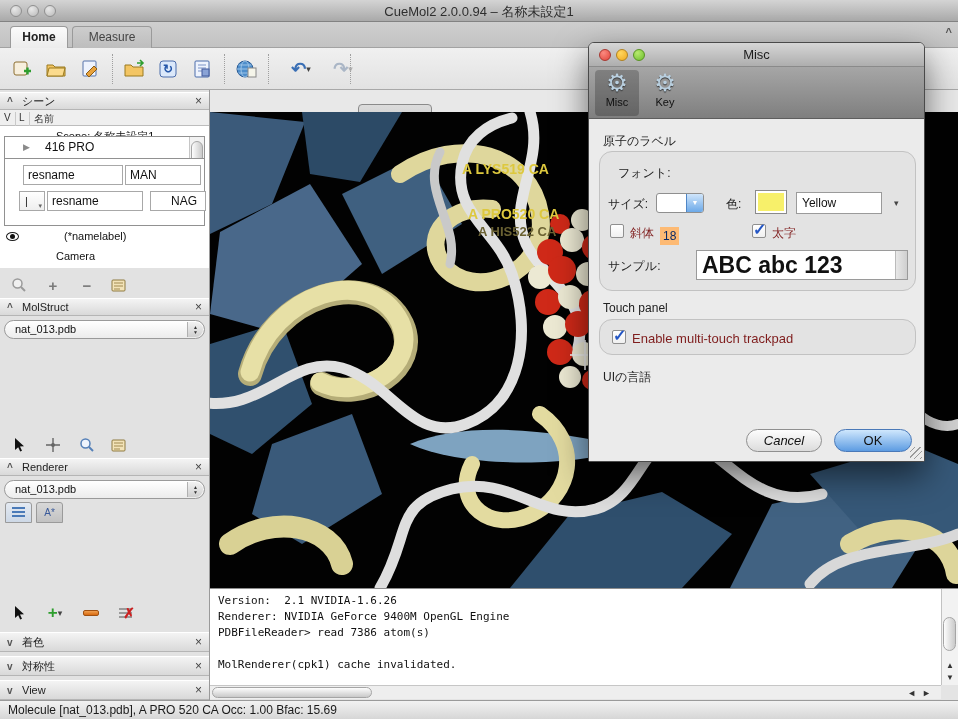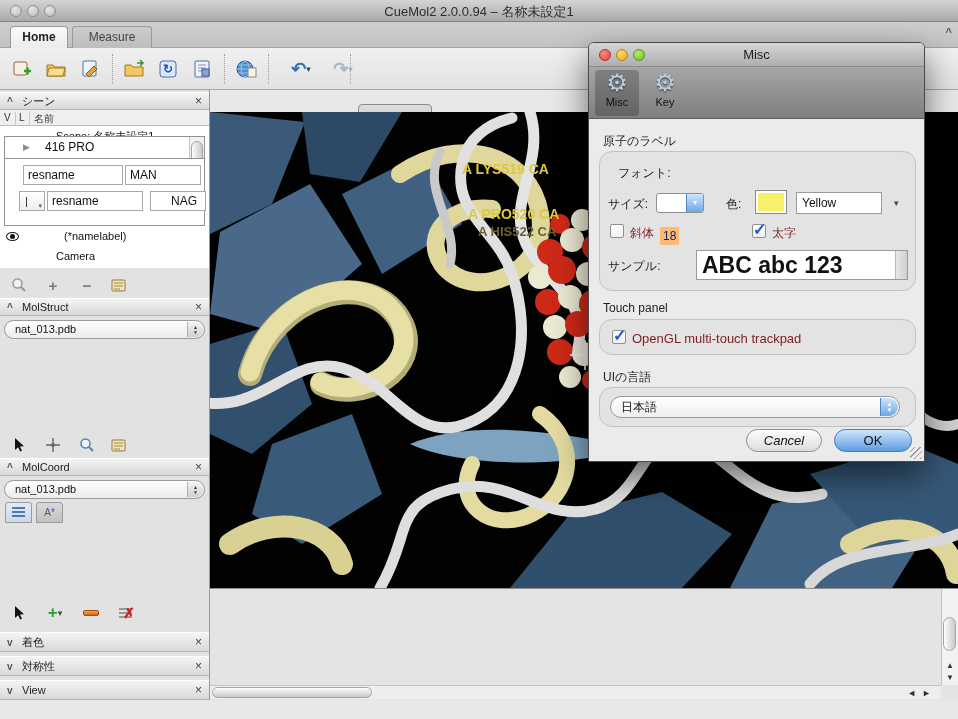--- a/index.html
+++ b/index.html
@@ -454,21 +454,21 @@
       <span class="mini" style="left:108px">
         <svg width="16" height="16">
             <rect x="1" y="3" width="13" height="11" rx="1" fill="#f3e3b8" stroke="#8f7a40"></rect>
             <path d="M3,6 h9 M3,9 h9 M3,12 h6" stroke="#a08950"></path>
           </svg>
         </span>
     </div>
 
     <div class="phead" style="top:368px">
       <span class="chev">^</span>
-      <span class="ptitle">MolCoord</span>
+      <span class="ptitle">Renderer</span>
       <span class="px">×</span>
     </div>
     <div class="mac-select" style="left:4px;top:390px;width:201px">
       <span>nat_013.pdb</span>
       <span class="stepper">
         <span>▲</span>
           <span>▼</span>
         </span>
     </div>
     <div style="position:absolute;left:0;top:412px;width:209px;height:22px">
@@ -518,31 +518,41 @@
       <span class="px">×</span>
     </div>
     <div class="phead bottom" style="top:590px">
       <span class="chev">v</span>
       <span class="ptitle">View</span>
       <span class="px">×</span>
     </div>
   </div>
 
   <div id="log">
+    <div id="log-text">
+      <div class="log-line">Version:  2.1 NVIDIA-1.6.26</div>
+      <div class="log-line">Renderer: NVIDIA GeForce 9400M OpenGL Engine</div>
+      <div class="log-line">PDBFileReader&gt; read 7386 atom(s)</div>
+      <div class="log-line"></div>
+      <div class="log-line">MolRenderer(cpk1) cache invalidated.</div>
+    </div>
     <div id="log-vscroll">
       <div class="vthumb" style="top:28px;height:34px;width:13px"></div>
       <div class="varrows" style="bottom:14px;width:16px">▲</div>
       <div class="varrows" style="bottom:2px;width:16px">▼</div>
     </div>
     <div id="log-hbar">
       <div class="hthumb"></div>
       <span class="harrows"><span>◄</span><span>►</span></span>
     </div>
   </div>
 
+  <div id="statusbar">
+    <span>Molecule [nat_013.pdb], A PRO 520 CA Occ: 1.00 Bfac: 15.69</span>
+  </div>
 
   <div id="dialog">
     <div id="dlg-title">
       <span class="dtl" style="left:10px;background:radial-gradient(circle at 35% 30%,#fb8a80,#e1443a);border:1px solid #a83730"></span>
       <span class="dtl" style="left:27px;background:radial-gradient(circle at 35% 30%,#ffd65e,#f0a91f);border:1px solid #b1821f"></span>
       <span class="dtl" style="left:44px;background:radial-gradient(circle at 35% 30%,#b8ea6e,#6cbe2e);border:1px solid #5a9422"></span>
       <div class="ttxt">Misc</div>
     </div>
     <div id="dlg-toolbar">
       <div class="dtool selected" style="left:6px">
@@ -581,33 +591,24 @@
           <span>ABC abc 123</span>
           <span class="fscroll"></span>
         </div>
       </div>
 
       <span class="secttl" style="top:182px">Touch panel</span>
       <div class="gbox" style="top:200px;height:36px">
         <span class="mac-check checked" style="left:12px;top:10px">
             <span class="tick">✓</span>
           </span>
-        <span class="cklabel" style="left:32px;top:11px;font-size:13px">OpenGL multi-touch trackpad</span>
+        <span class="cklabel" style="left:32px;top:11px;font-size:13px">Enable multi-touch trackpad</span>
       </div>
 
       <span class="secttl" style="top:250px">UIの言語</span>
-      <div class="gbox" style="top:268px;height:40px">
-        <div class="dselect" style="left:10px;top:8px;width:290px">
-          <span>日本語</span>
-          <span class="stepper">
-            <span>▲</span>
-              <span>▼</span>
-            </span>
-        </div>
-      </div>
 
       <div class="capsule" id="btn-cancel" style="top:310px">
         <span>Cancel</span></div>
       <div class="capsule" id="btn-ok" style="top:310px">
         <span>OK</span></div>
     </div>
     <div id="grip"></div>
   </div>
 
 </div>

